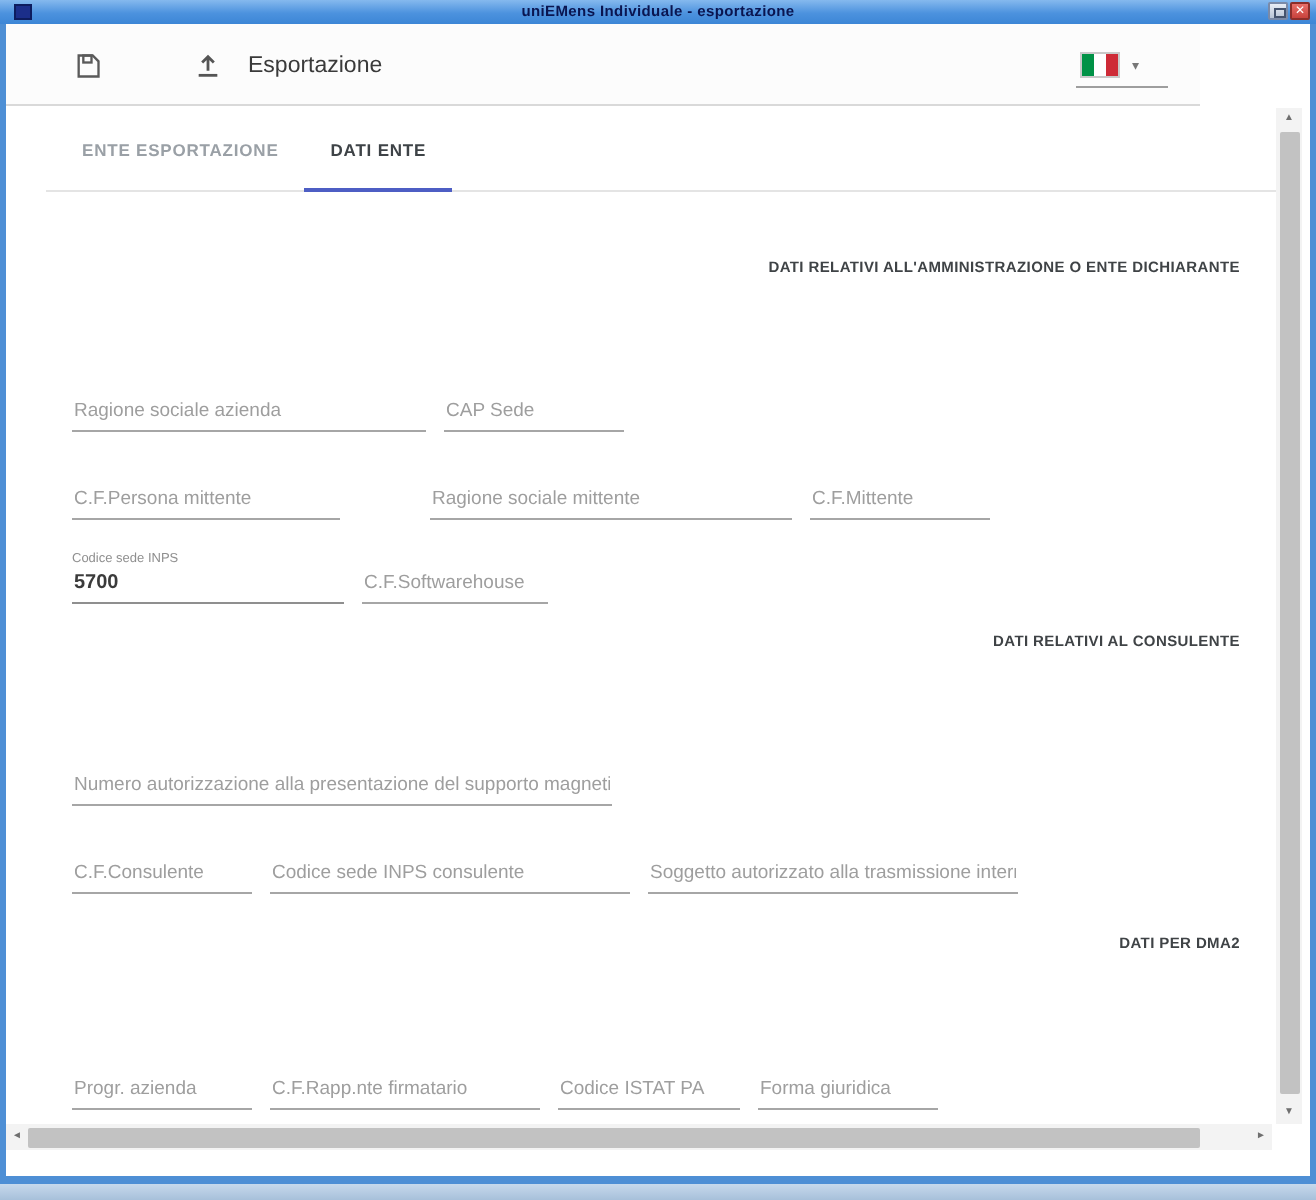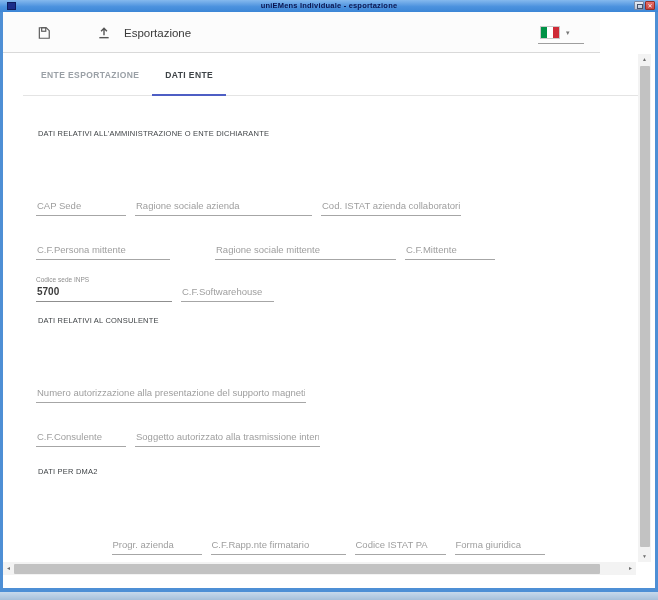--- a/index.html
+++ b/index.html
@@ -43,25 +43,25 @@
   .tabs { position:relative; height:43px; display:flex; align-items:stretch; padding-left:25px; }
   .tabs::after { content:""; position:absolute; left:20px; right:0; bottom:0; height:1px;
     background:#e4e4e4; }
   .tab { position:relative; display:flex; align-items:center; padding:0 13px; font-size:8.5px;
     letter-spacing:.4px; color:#9aa0a6; font-weight:600; cursor:pointer; z-index:1; }
   .tab.active { color:#3e4347; }
   .tab.active::after { content:""; position:absolute; left:0; right:0; bottom:0; height:2.5px;
     background:#4e5ec4; }
 
   .form { padding-left:33px; padding-right:18px; }
-  .sec-h { font-size:7.5px; font-weight:400; color:#3f4346; letter-spacing:.2px; margin-left:2px; }
+  .sec-h { font-size:7.5px; font-weight:700; color:#3f4346; letter-spacing:.2px; margin-left:2px;text-align:right; }
   .h1 { margin-top:33px; } .h2 { margin-top:14px; } .h3 { margin-top:20px; }
   .frow { display:flex; gap:9px; }
   .r1 { margin-top:60px; } .r2 { margin-top:26px; } .r3 { margin-top:16px; }
-  .c1 { margin-top:60px; } .c2 { margin-top:26px; } .d1 { margin-top:61px;justify-content:center; }
+  .c1 { margin-top:60px; } .c2 { margin-top:26px; } .d1 { margin-top:61px; }
   .field { display:flex; flex-direction:column; justify-content:flex-end; }
   .field input { width:100%; border:0; border-bottom:1px solid #a6a6a6; background:transparent;
     font-family:"Liberation Sans", sans-serif; font-size:9.5px; color:#3a3a3a;
     padding:2px 1px 4px; outline:none; }
   .field input::placeholder { color:#9e9e9e; opacity:1; }
   .flabel { font-size:6.5px; color:#8f8f8f; margin-bottom:1px; }
   .filled input { font-weight:700; font-size:10px; color:#3b3b3b; border-bottom-color:#8f8f8f; }
 
   
   .vscroll { position:absolute; left:638px; top:54px; width:13px; height:508px; background:#f3f3f3; }
@@ -129,28 +129,25 @@
     <div class="tabs">
       <div class="tab">ENTE ESPORTAZIONE</div>
       <div class="tab active">DATI ENTE</div>
     </div>
 
     <div class="form">
 
       <div class="sec-h h1">DATI RELATIVI ALL'AMMINISTRAZIONE O ENTE DICHIARANTE</div>
 
       <div class="frow r1">
-        <div class="field" style="width:90px;">
-          <input placeholder="CAP Sede" style="">
-        </div>
         <div class="field" style="width:177px;">
           <input placeholder="Ragione sociale azienda" style="">
         </div>
-        <div class="field" style="width:140px;">
-          <input placeholder="Cod. ISTAT azienda collaboratori" style="">
+        <div class="field" style="width:90px;">
+          <input placeholder="CAP Sede" style="">
         </div>
       </div>
 
       <div class="frow r2">
         <div class="field" style="width:134px;">
           <input placeholder="C.F.Persona mittente" style="">
         </div>
         <div class="field" style="width:181px;margin-left:36px;">
           <input placeholder="Ragione sociale mittente" style="">
         </div>
@@ -174,20 +171,23 @@
       <div class="frow c1">
         <div class="field" style="width:270px;">
           <input placeholder="Numero autorizzazione alla presentazione del supporto magnetico" style="">
         </div>
       </div>
 
       <div class="frow c2">
         <div class="field" style="width:90px;">
           <input placeholder="C.F.Consulente" style="">
         </div>
+        <div class="field" style="width:180px;">
+          <input placeholder="Codice sede INPS consulente" style="">
+        </div>
         <div class="field" style="width:185px;">
           <input placeholder="Soggetto autorizzato alla trasmissione internet" style="">
         </div>
       </div>
 
       <div class="sec-h h3">DATI PER DMA2</div>
 
       <div class="frow d1">
         <div class="field" style="width:90px;">
           <input placeholder="Progr. azienda" style="">

